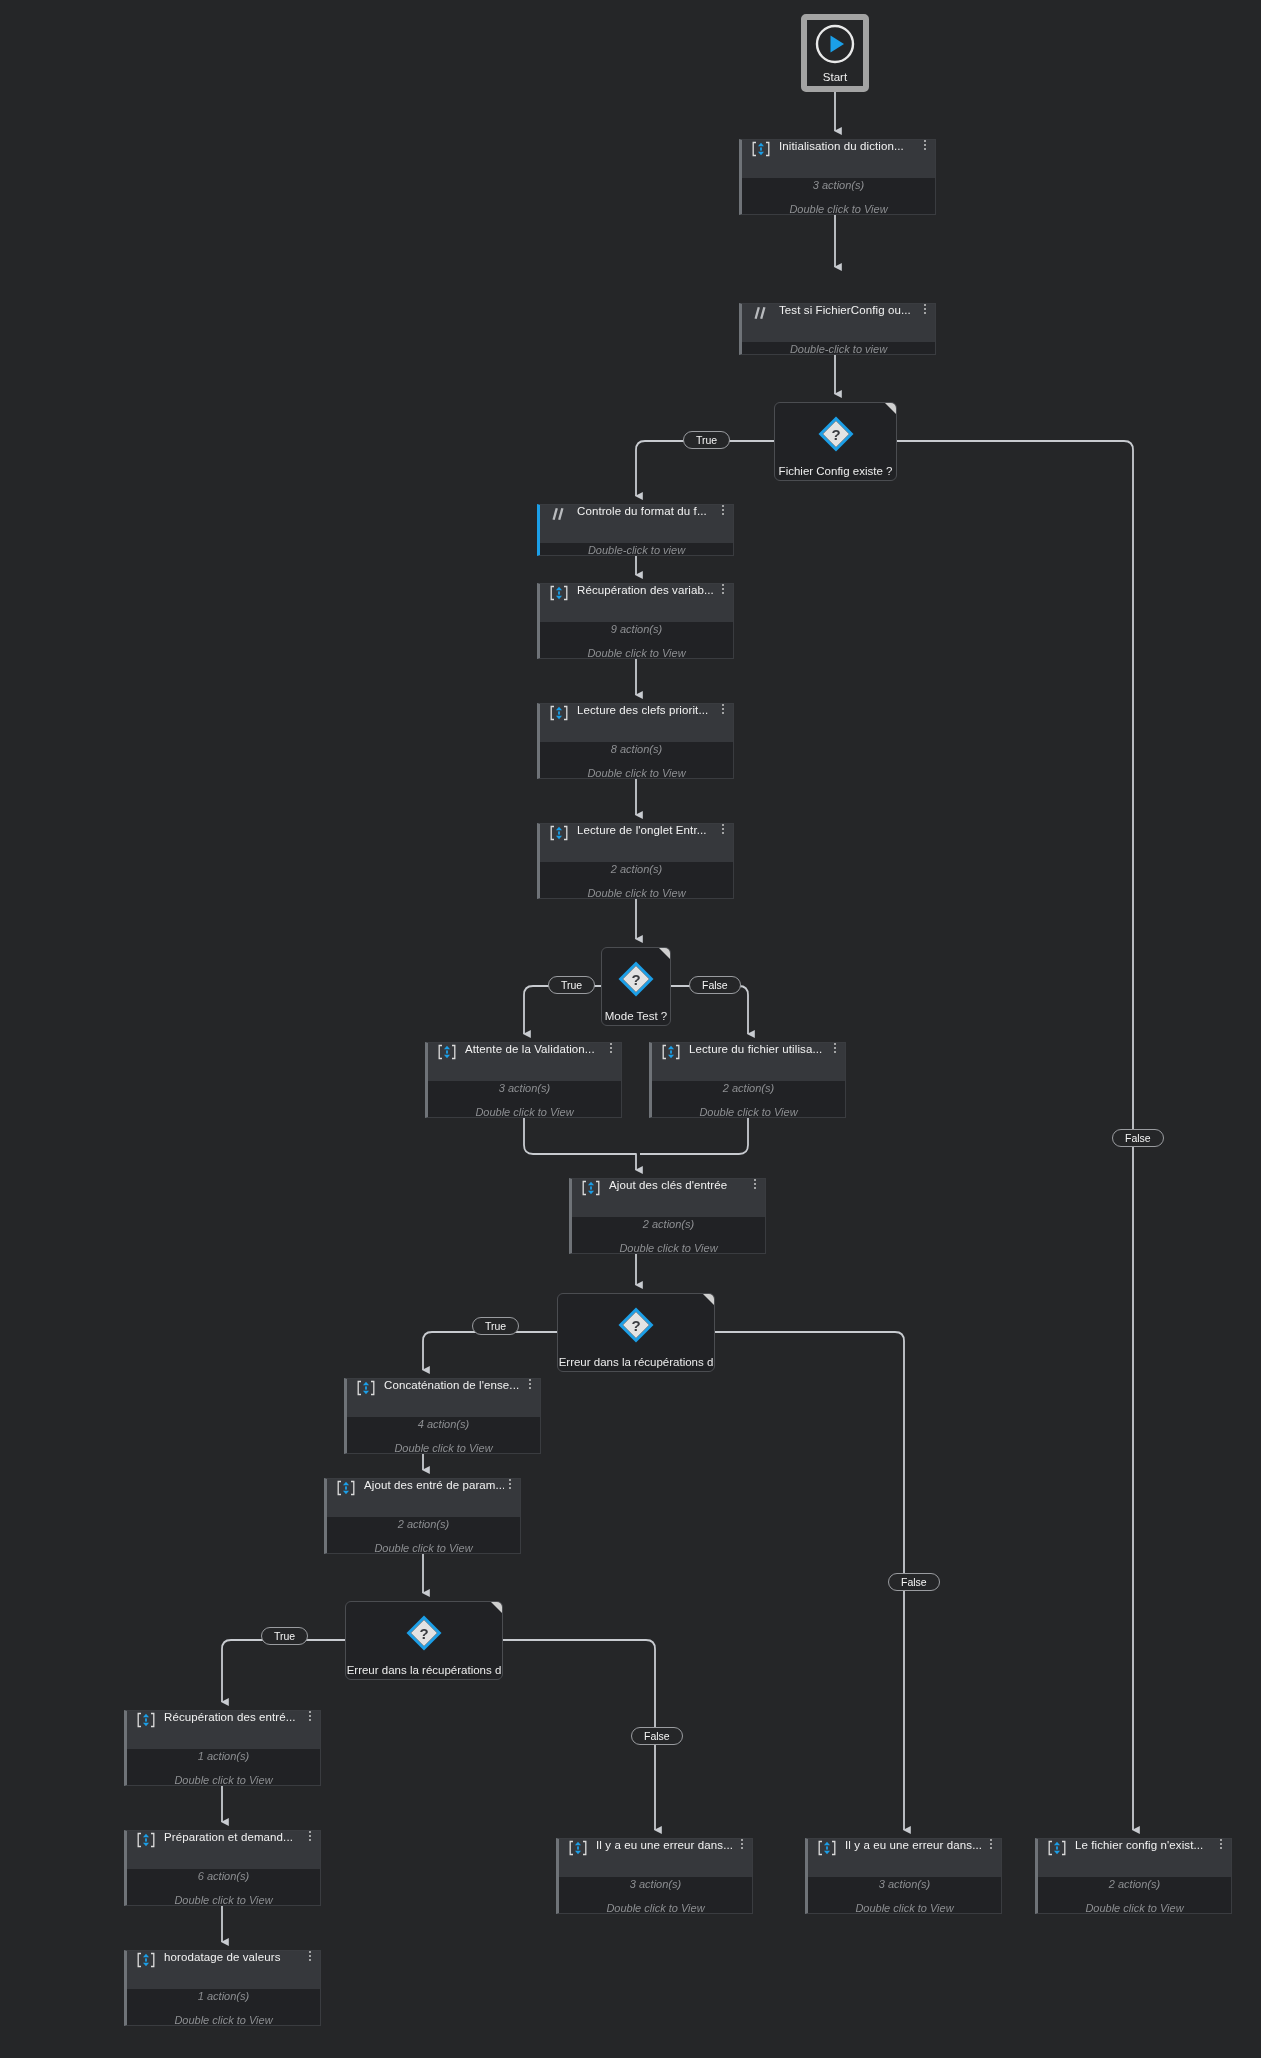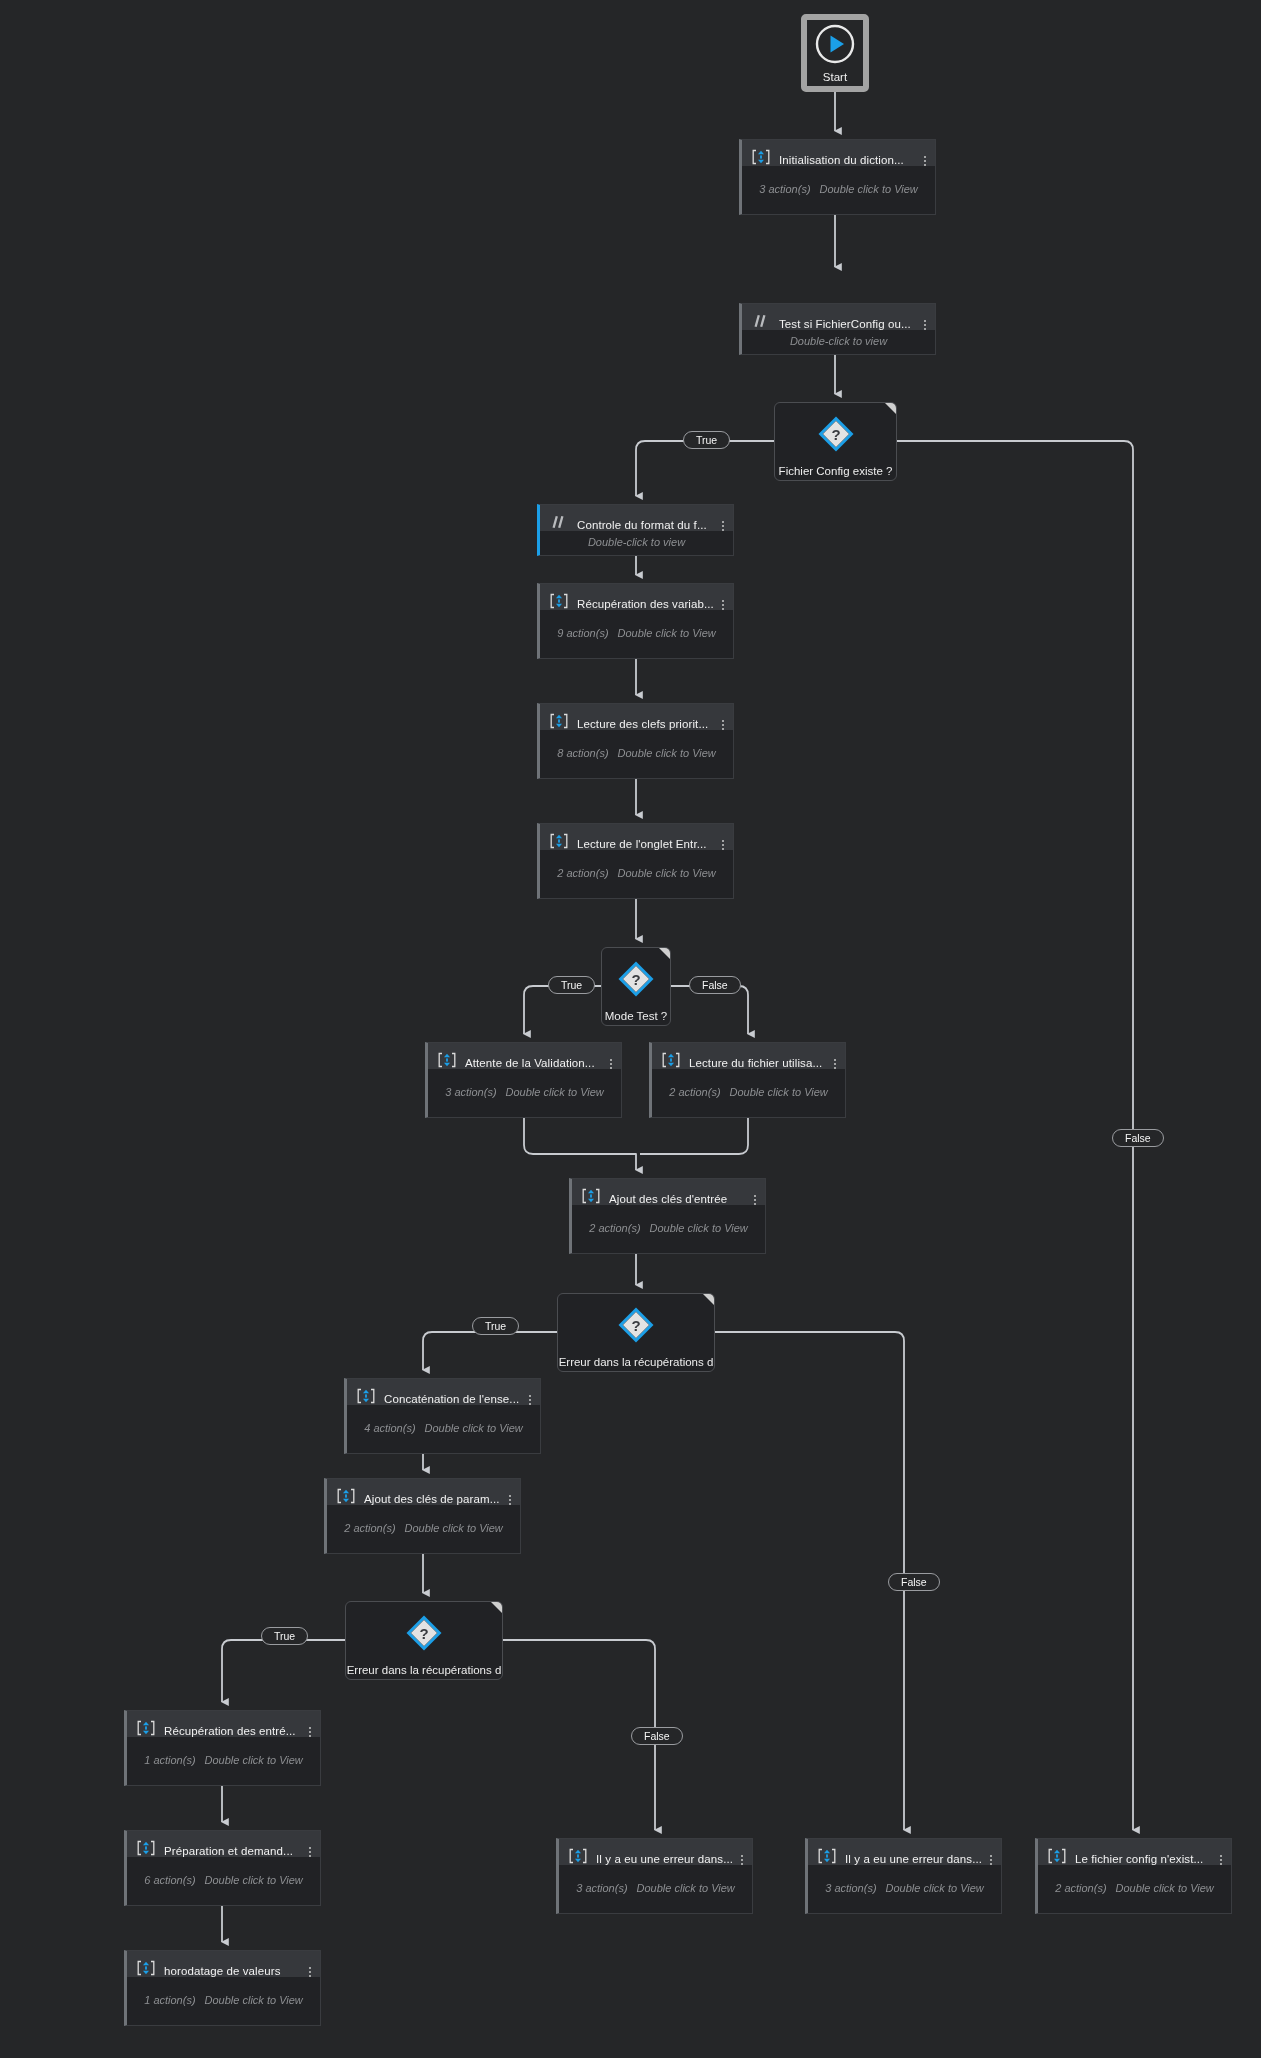--- a/index.html
+++ b/index.html
@@ -34,24 +34,24 @@
     position: absolute;
     box-sizing: border-box;
     background: #212225;
     border: 1px solid #3a3c40;
     border-left: 3px solid #6f7378;
     display: flex;
     flex-direction: column;
   }
   .node.accent-blue { border-left-color: #1b9fe8; }
   .node-header {
-    height: 26px;
+    height: 38px;
     background: #36383c;
     display: flex;
-    align-items: flex-end;
+    align-items: flex-start;
     padding: 0 4px 0 9px;
     box-sizing: border-box;
     flex: none;
   }
   .node-ico {
     width: 20px;
     height: 18px;
     flex: none;
     margin-right: 8px;
     display: flex;
@@ -77,21 +77,21 @@
   }
   .kebab i {
     width: 2px; height: 2px;
     background: #c9c9c9;
     border-radius: 50%;
     display: block;
   }
   .node-body {
     flex: 1;
     display: flex;
-    flex-direction: row;
+    flex-direction: column;
     align-items: center;
     justify-content: center;
     gap: 9px;
     padding-bottom: 2px;
   }
   .node-body span {
     font-size: 11px;
     font-style: italic;
     color: #8d8f92;
     line-height: 15px;
@@ -456,21 +456,21 @@
       <div class="node-header">
         <span class="node-ico">
           <svg width="20" height="16" viewBox="0 0 20 16" xmlns="http://www.w3.org/2000/svg">
             <path d="M5,1.5 L2.2,1.5 L2.2,14.5 L5,14.5" fill="none" stroke="#dcdcdc" stroke-width="1.3"></path>
             <path d="M15,1.5 L17.8,1.5 L17.8,14.5 L15,14.5" fill="none" stroke="#dcdcdc" stroke-width="1.3"></path>
             <path d="M10,1.8 L13,5.2 L7,5.2 Z" fill="#1b9fe8"></path>
             <rect x="9.1" y="6.4" width="1.8" height="3.2" fill="#1b9fe8"></rect>
             <path d="M10,14.2 L13,10.8 L7,10.8 Z" fill="#1b9fe8"></path>
           </svg>
         </span>
-        <span class="node-title">Ajout des clés de param...</span>
+        <span class="node-title">Ajout des entré de param...</span>
         <span class="kebab">
           <i></i>
           <i></i>
           <i></i>
         </span>
       </div>
       <div class="node-body">
         <span>2 action(s)</span>
         <span>Double click to View</span>
       </div>

